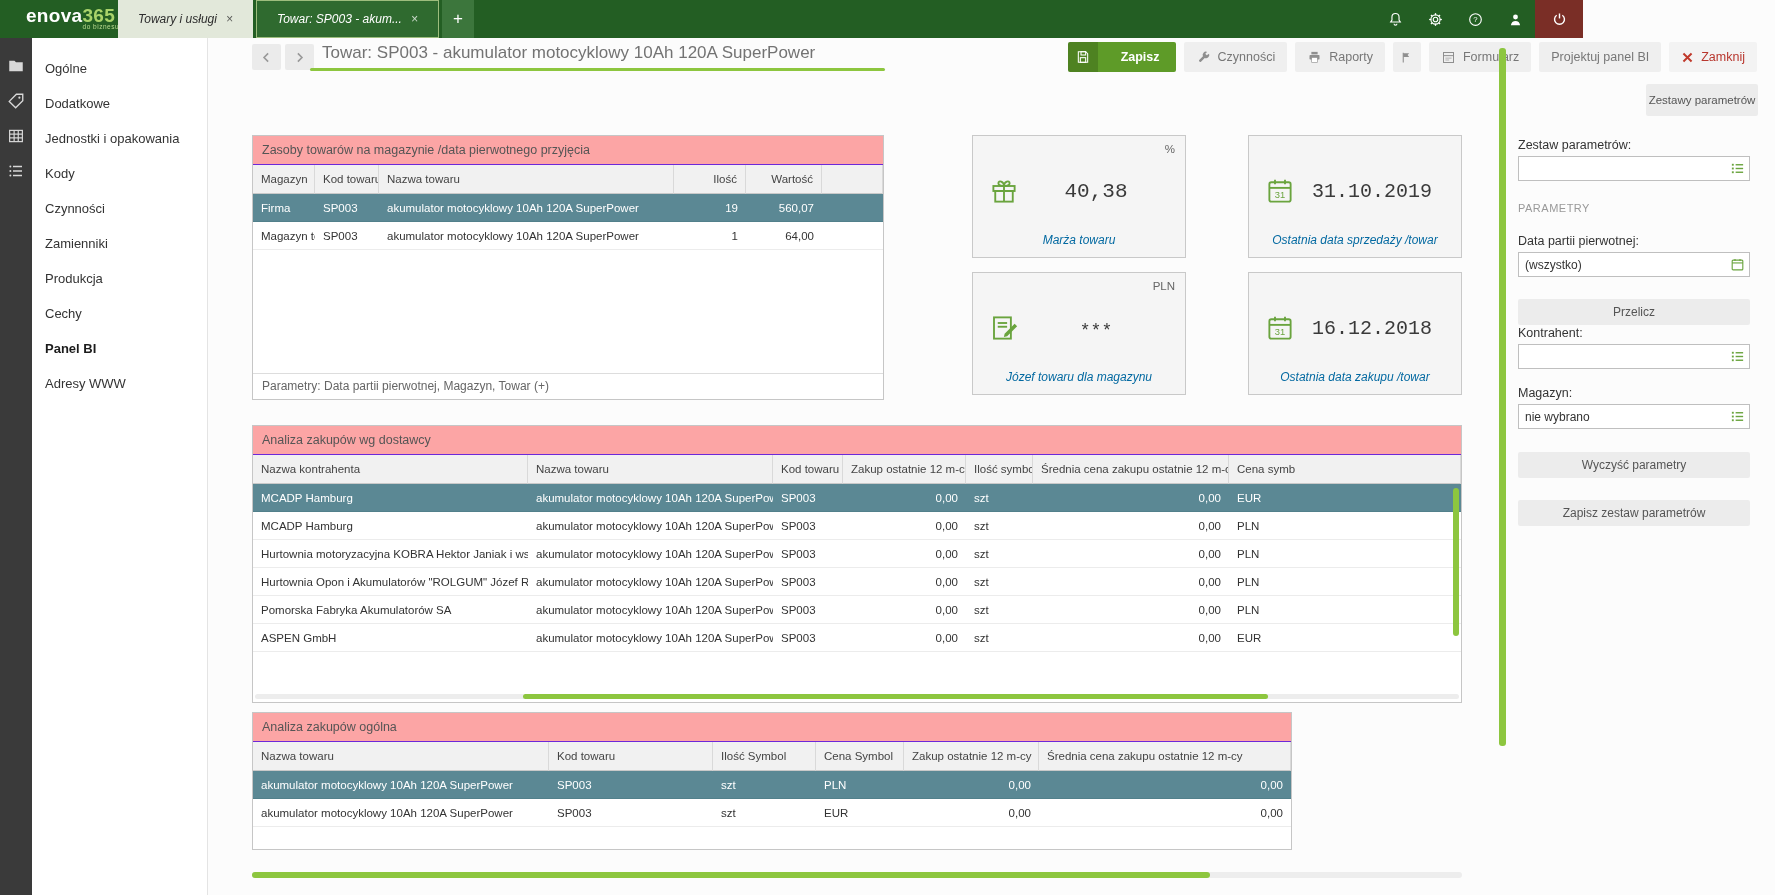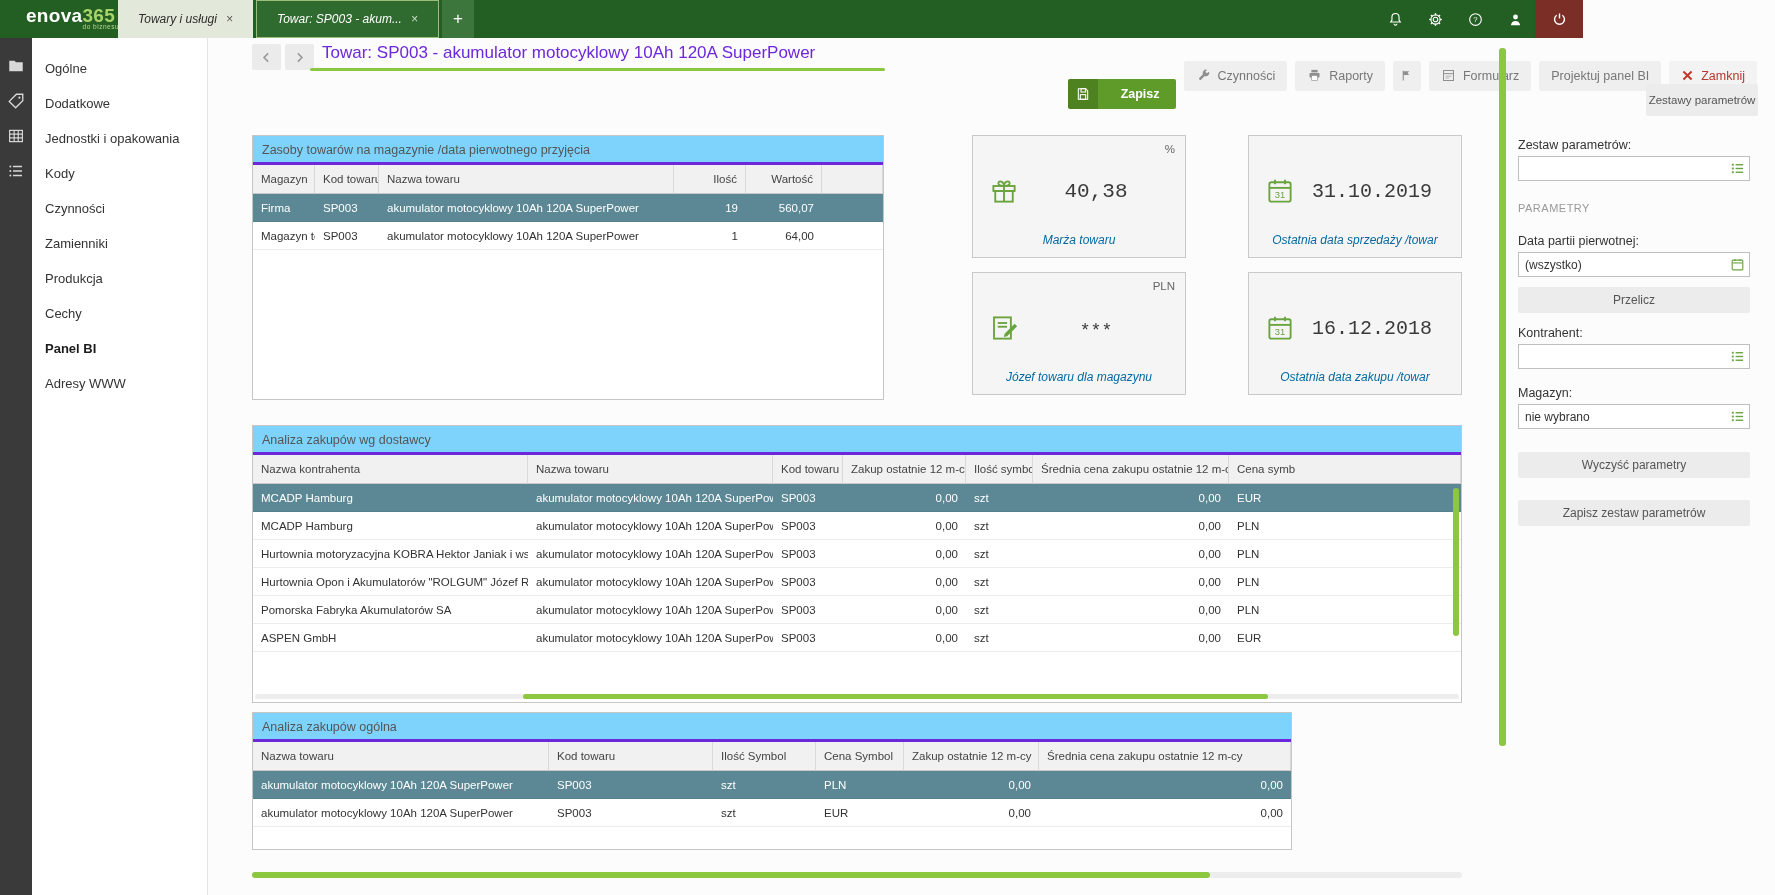--- a/index.html
+++ b/index.html
@@ -25,34 +25,34 @@
   
   .strip { position:absolute; left:0; top:38px; width:32px; height:857px; background:#3a3a3a; z-index:9; padding-top:10px; }
   .strip-icon { width:32px; height:35px; display:flex; align-items:center; justify-content:center; cursor:pointer; }
   .sidebar { position:absolute; left:32px; top:38px; width:176px; height:857px; background:#ffffff; border-right:1px solid #e4e4e4; padding-top:13px; }
   .side-item { height:35px; line-height:35px; padding-left:13px; font-size:13px; color:#333; cursor:pointer; white-space:nowrap; overflow:hidden; }
   .side-item.active { font-weight:bold; color:#1c1c1c; }
 
   
   .mainbg { position:absolute; left:208px; top:38px; width:1567px; height:857px; background:#fcfcfc; }
   .nav-btn { position:absolute; top:44px; width:29px; height:26px; background:#ebebeb; border-radius:2px; display:flex; align-items:center; justify-content:center; cursor:pointer; }
-  .page-title { position:absolute; left:322px; top:43px; font-size:17px; color:#6d28d9; white-space:nowrap; }
+  .page-title { position:absolute; left:322px; top:43px; font-size:17px; color:#737373; white-space:nowrap; }
   .title-underline { position:absolute; left:310px; top:68px; width:575px; height:3px; background:#8dc63f; border-radius:2px; }
   .toolbar { position:absolute; top:42px; right:18px; display:flex; gap:8px; align-items:center; }
   .tb-btn { height:30px; padding:0 12px; background:#efefef; color:#777; font-size:12.5px; display:flex; align-items:center; gap:7px; border-radius:2px; cursor:pointer; white-space:nowrap; }
-  .tb-save { background:#5e9b28; color:#fff; padding:0; overflow:hidden;margin-top:37px; }
+  .tb-save { background:#5e9b28; color:#fff; padding:0; overflow:hidden; }
   .tb-save .sv-ic { width:30px; height:30px; background:rgba(0,0,0,.16); display:flex; align-items:center; justify-content:center; }
   .tb-save .sv-lb { padding:0 16px; font-weight:bold; }
   .tb-mini { width:28px; padding:0; justify-content:center; }
   .tb-close { color:#b8372e; background:#f3f3f3; }
   .paramsets-btn { position:absolute; left:1646px; top:84px; width:112px; height:32px; background:#ececec; color:#555; font-size:11.5px; line-height:1.25; display:flex; align-items:center; justify-content:center; text-align:center; border-radius:2px; cursor:pointer; }
 
   
   .panel { position:absolute; background:#fff; border:1px solid #c6c6c6; }
-  .panel-title { height:29px; line-height:29px; padding:0 9px; font-size:12.5px; color:#555; border-bottom:3px solid #6d28d9; background:#7dd3fc; white-space:nowrap; overflow:hidden; }
+  .panel-title { height:29px; line-height:29px; padding:0 9px; font-size:12.5px; color:#555; border-bottom:1px solid #6d28d9; background:#fca5a5; white-space:nowrap; overflow:hidden; }
   .grid1 { display:grid; grid-template-columns:62px 64px 295px 72px 76px 1fr; }
   .grid2 { display:grid; grid-template-columns:275px 245px 70px 123px 67px 196px 1fr; }
   .grid3 { display:grid; grid-template-columns:296px 164px 103px 88px 135px 1fr; }
   .thead .cell { background:#f1f1f1; color:#444; font-size:11.5px; height:29px; line-height:29px; border-right:1px solid #d9d9d9; border-bottom:1px solid #c9c9c9; padding:0 8px; white-space:nowrap; overflow:hidden; cursor:pointer; }
   .trow .cell { height:28px; line-height:28px; font-size:11.5px; color:#333; border-bottom:1px solid #ececec; padding:0 8px; white-space:nowrap; overflow:hidden; }
   .trow { cursor:pointer; }
   .trow.sel .cell { background:#5b8894; color:#fff; border-bottom-color:#52808b; }
   .num { text-align:right; }
   .panel-footer { position:absolute; left:0; right:0; bottom:0; height:26px; line-height:25px; border-top:1px solid #ddd; padding:0 9px; font-size:12px; color:#666; background:#fff; white-space:nowrap; overflow:hidden; }
 
@@ -277,20 +277,21 @@
     <div class="cell"></div>
   </div>
   <div class="trow grid1">
     <div class="cell">Magazyn tow</div>
     <div class="cell">SP003</div>
     <div class="cell">akumulator motocyklowy 10Ah 120A SuperPower</div>
     <div class="cell num">1</div>
     <div class="cell num">64,00</div>
     <div class="cell"></div>
   </div>
+  <div class="panel-footer">Parametry: Data partii pierwotnej, Magazyn, Towar (+)</div>
 </div>
 
 <div class="kpi" style="left:972px; top:135px;">
   <div class="kpi-unit">%</div>
   <div class="kpi-ic">
     <svg viewBox="0 0 24 24" width="30" height="30">
         <g fill="none" stroke="#6aa43e" stroke-width="1.5">
           <rect x="3.5" y="8" width="17" height="4"></rect>
           <rect x="5" y="12" width="14" height="8.5"></rect>
           <line x1="12" y1="8" x2="12" y2="20.5"></line>
@@ -479,21 +480,21 @@
     <svg viewBox="0 0 24 24" width="15" height="15">
         <g fill="none" stroke="#6aa43e" stroke-width="1.8">
           <rect x="3.5" y="5" width="17" height="15.5" rx="1.5"></rect>
           <line x1="3.5" y1="9.5" x2="20.5" y2="9.5"></line>
           <line x1="8" y1="3" x2="8" y2="6.5"></line>
           <line x1="16" y1="3" x2="16" y2="6.5"></line>
         </g>
       </svg>
   </span>
 </div>
-<div class="rp-btn" style="top:287px;">Przelicz</div>
+<div class="rp-btn" style="top:299px;">Przelicz</div>
 <div class="rp-label" style="top:326px;">Kontrahent:</div>
 <div class="rp-input-wrap" style="top:344px;">
   <input class="rp-input" readonly="" value="" style="">
   <span class="rp-input-ic">
     <svg viewBox="0 0 16 16" width="15" height="15">
         <g stroke="#6aa43e" stroke-width="1.5">
           <line x1="6" y1="4" x2="14" y2="4"></line>
           <line x1="6" y1="8" x2="14" y2="8"></line>
           <line x1="6" y1="12" x2="14" y2="12"></line>
         </g>

